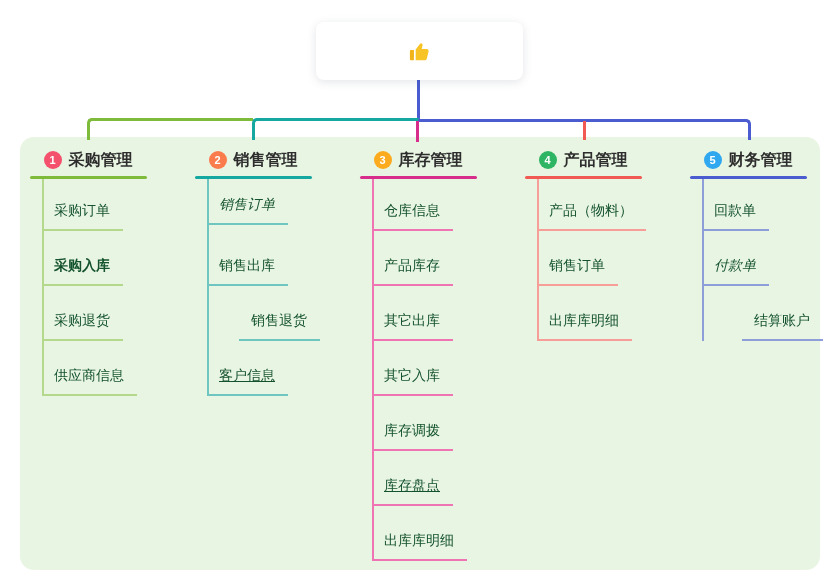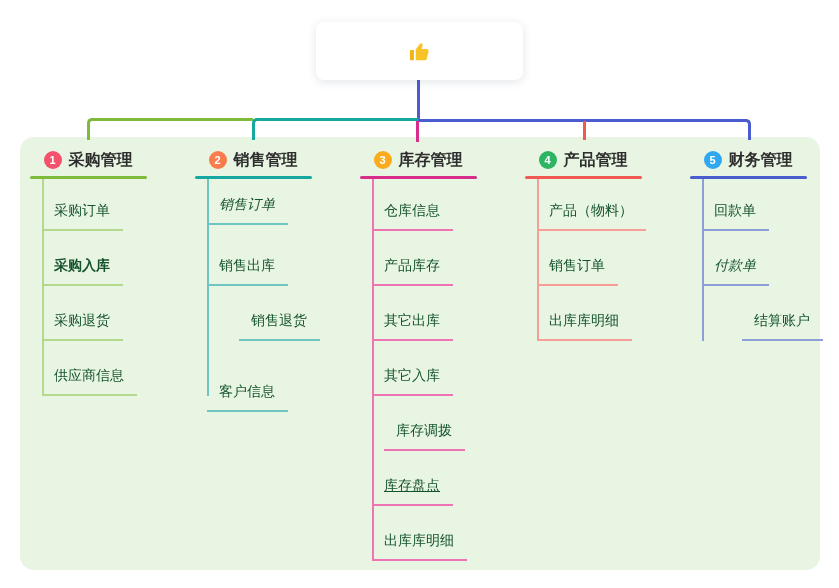--- a/index.html
+++ b/index.html
@@ -78,32 +78,32 @@
       <div class="leaf" style="left: 42px; top: 364px; border-bottom-color: rgb(180, 217, 141); text-align: center;">供应商信息</div>
       <div class="branch-node" style="left: 194.5px; top: 148px; width: 117px;">
         <span class="badge" style="background: rgb(250, 124, 77);">2</span>
         <span class="branch-label">销售管理</span>
       </div>
       <div class="underline" style="left: 194.5px; top: 176px; width: 117px; background: rgb(21, 168, 161);"></div>
       <div class="childline" style="left: 207px; top: 179px; height: 217px; background: rgb(111, 198, 193);"></div>
       <div class="leaf" style="left: 207px; top: 193px; border-bottom-color: rgb(111, 198, 193); font-style: italic;">销售订单</div>
       <div class="leaf" style="left: 207px; top: 254px; border-bottom-color: rgb(111, 198, 193);">销售出库</div>
       <div class="leaf" style="left: 207px; top: 309px; border-bottom-color: rgb(111, 198, 193); margin-left: 32px;">销售退货</div>
-      <div class="leaf" style="left: 207px; top: 380px; border-bottom-color: rgb(111, 198, 193);">客户信息</div>
+      <div class="leaf" style="left: 207px; top: 364px; border-bottom-color: rgb(111, 198, 193); text-decoration: underline;">客户信息</div>
       <div class="branch-node" style="left: 359.5px; top: 148px; width: 117px;">
         <span class="badge" style="background: rgb(251, 171, 29);">3</span>
         <span class="branch-label">库存管理</span>
       </div>
       <div class="underline" style="left: 359.5px; top: 176px; width: 117px; background: rgb(215, 45, 139);"></div>
       <div class="childline" style="left: 372px; top: 179px; height: 382px; background: rgb(238, 116, 180);"></div>
       <div class="leaf" style="left: 372px; top: 199px; border-bottom-color: rgb(238, 116, 180);">仓库信息</div>
       <div class="leaf" style="left: 372px; top: 254px; border-bottom-color: rgb(238, 116, 180);">产品库存</div>
       <div class="leaf" style="left: 372px; top: 309px; border-bottom-color: rgb(238, 116, 180);">其它出库</div>
       <div class="leaf" style="left: 372px; top: 364px; border-bottom-color: rgb(238, 116, 180);">其它入库</div>
-      <div class="leaf" style="left: 372px; top: 419px; border-bottom-color: rgb(238, 116, 180); margin-left: 12px;">库存调拨</div>
+      <div class="leaf" style="left: 372px; top: 419px; border-bottom-color: rgb(238, 116, 180);">库存调拨</div>
       <div class="leaf" style="left: 372px; top: 474px; border-bottom-color: rgb(238, 116, 180); text-decoration: underline;">库存盘点</div>
       <div class="leaf" style="left: 372px; top: 529px; border-bottom-color: rgb(238, 116, 180);">出库库明细</div>
       <div class="branch-node" style="left: 524.5px; top: 148px; width: 117px;">
         <span class="badge" style="background: rgb(46, 181, 100);">4</span>
         <span class="branch-label">产品管理</span>
       </div>
       <div class="underline" style="left: 524.5px; top: 176px; width: 117px; background: rgb(241, 90, 82);"></div>
       <div class="childline" style="left: 537px; top: 179px; height: 162px; background: rgb(247, 158, 153);"></div>
       <div class="leaf" style="left: 537px; top: 199px; border-bottom-color: rgb(247, 158, 153);">产品（物料）</div>
       <div class="leaf" style="left: 537px; top: 254px; border-bottom-color: rgb(247, 158, 153);">销售订单</div>

